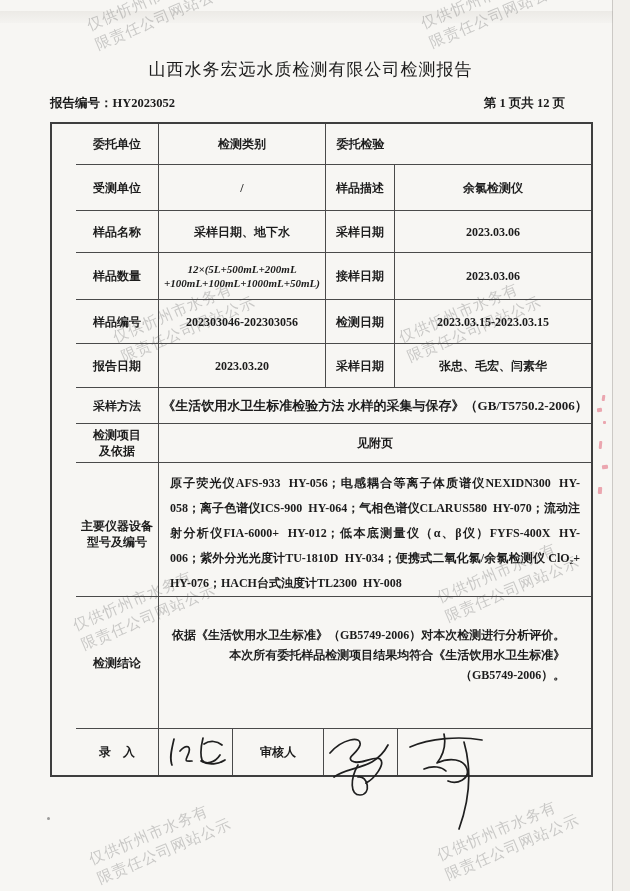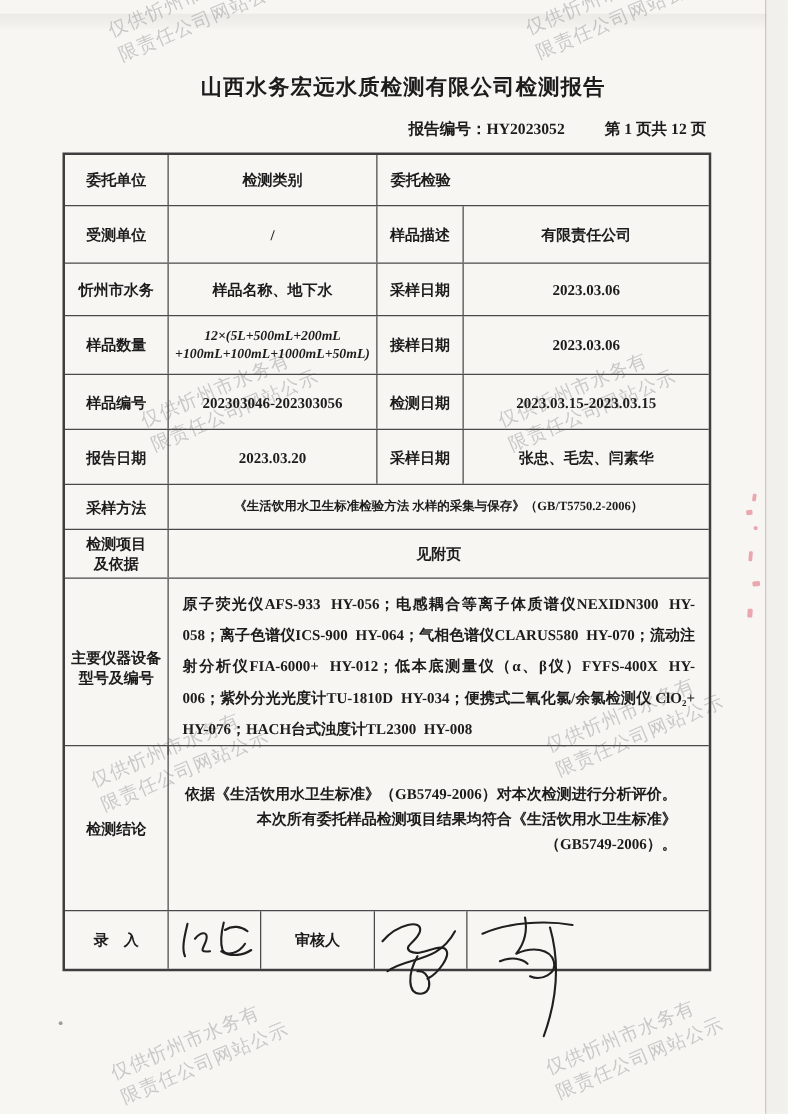--- a/index.html
+++ b/index.html
@@ -15,41 +15,41 @@
   .edge-line{position:absolute;top:0;left:612px;width:1px;height:891px;background:rgba(150,147,142,.45);}
   .edge-strip{position:absolute;top:0;left:613px;width:17px;height:891px;background:#f2f0ec;}
   .speck{position:absolute;left:47px;top:817px;width:3px;height:3px;border-radius:50%;background:rgba(80,80,80,.55);}
 
   
   .wm{position:absolute;transform:rotate(-23deg);transform-origin:center;
       color:rgba(118,118,118,.36);font-size:15px;line-height:21px;
       letter-spacing:1px;white-space:nowrap;pointer-events:none;
       font-family:"Liberation Sans","DejaVu Sans",sans-serif;}
 
-  .title{position:absolute;left:16px;top:58px;width:613px;text-align:center;
-    font-size:17px;font-weight:700;letter-spacing:1px;
+  .title{position:absolute;left:4px;top:58px;width:613px;text-align:center;
+    font-size:17px;font-weight:400;letter-spacing:1px;
     font-family:"Liberation Sans","DejaVu Sans",sans-serif;}
   .meta{position:absolute;left:50px;top:95px;width:515px;display:flex;
-    justify-content:flex-end;font-size:12.5px;font-weight:700;gap:32px;}
+    justify-content:space-between;font-size:12.5px;font-weight:700;gap:32px;}
 
   
   .rtable{position:absolute;left:50px;top:122px;width:515px;
-    border:2px solid #3e3e3e;background:transparent;}
+    border:2px solid #3e3e3e;background:transparent;padding-left:24px;}
   .trow{display:grid;border-bottom:1px solid #4a4a4a;}
   .trow:last-child{border-bottom:none;}
   .trow.main{grid-template-columns:83px 167px 69px 196px;}
   .trow.wide{grid-template-columns:83px 432px;}
   .trow.sig{grid-template-columns:83px 74px 91px 74px 83px 110px;}
   .cell{border-right:1px solid #4a4a4a;display:flex;align-items:center;
     justify-content:center;text-align:center;font-size:12px;font-weight:600;
     padding:2px 4px;box-sizing:border-box;line-height:16px;}
   .cell:last-child{border-right:none;}
   .pre{white-space:pre-line;}
   .small{font-size:11px;line-height:14px;font-style:italic;}
-  .nowrap{white-space:nowrap;font-size:10px;}
+  .nowrap{white-space:nowrap;font-size:13px;}
   .instr{white-space:pre-wrap;text-align:justify;justify-content:flex-start;
     padding:8px 11px;line-height:25px;font-size:12px;}
   .concl{white-space:pre-line;text-align:right;align-items:flex-start;
     justify-content:flex-start;padding:28px 14px 0 13px;line-height:20px;}
   .sigcell{position:relative;overflow:visible;}
   .sigcell svg{position:absolute;overflow:visible;}
   .ink{stroke:#1f1f1f;stroke-width:1.7;fill:none;stroke-linecap:round;stroke-linejoin:round;}
 
   
   .redmarks{position:absolute;left:595px;top:395px;width:16px;height:118px;}
@@ -111,26 +111,26 @@
     <div class="trow main" style="height:40px">
       <div class="cell">委托单位</div>
       <div class="cell">检测类别</div>
       <div class="cell">委托检验</div>
     </div>
 
     <div class="trow main" style="height:45px">
       <div class="cell">受测单位</div>
       <div class="cell">/</div>
       <div class="cell">样品描述</div>
-      <div class="cell">有限责任公司</div>
+      <div class="cell">余氯检测仪</div>
     </div>
 
     <div class="trow main" style="height:41px">
-      <div class="cell">忻州市水务</div>
-      <div class="cell">样品名称、地下水</div>
+      <div class="cell">样品名称</div>
+      <div class="cell">采样日期、地下水</div>
       <div class="cell">采样日期</div>
       <div class="cell">2023.03.06</div>
     </div>
 
     <div class="trow main" style="height:46px">
       <div class="cell">样品数量</div>
       <div class="cell pre small">12×(5L+500mL+200mL
 +100mL+100mL+1000mL+50mL)</div>
       <div class="cell">接样日期</div>
       <div class="cell">2023.03.06</div>

